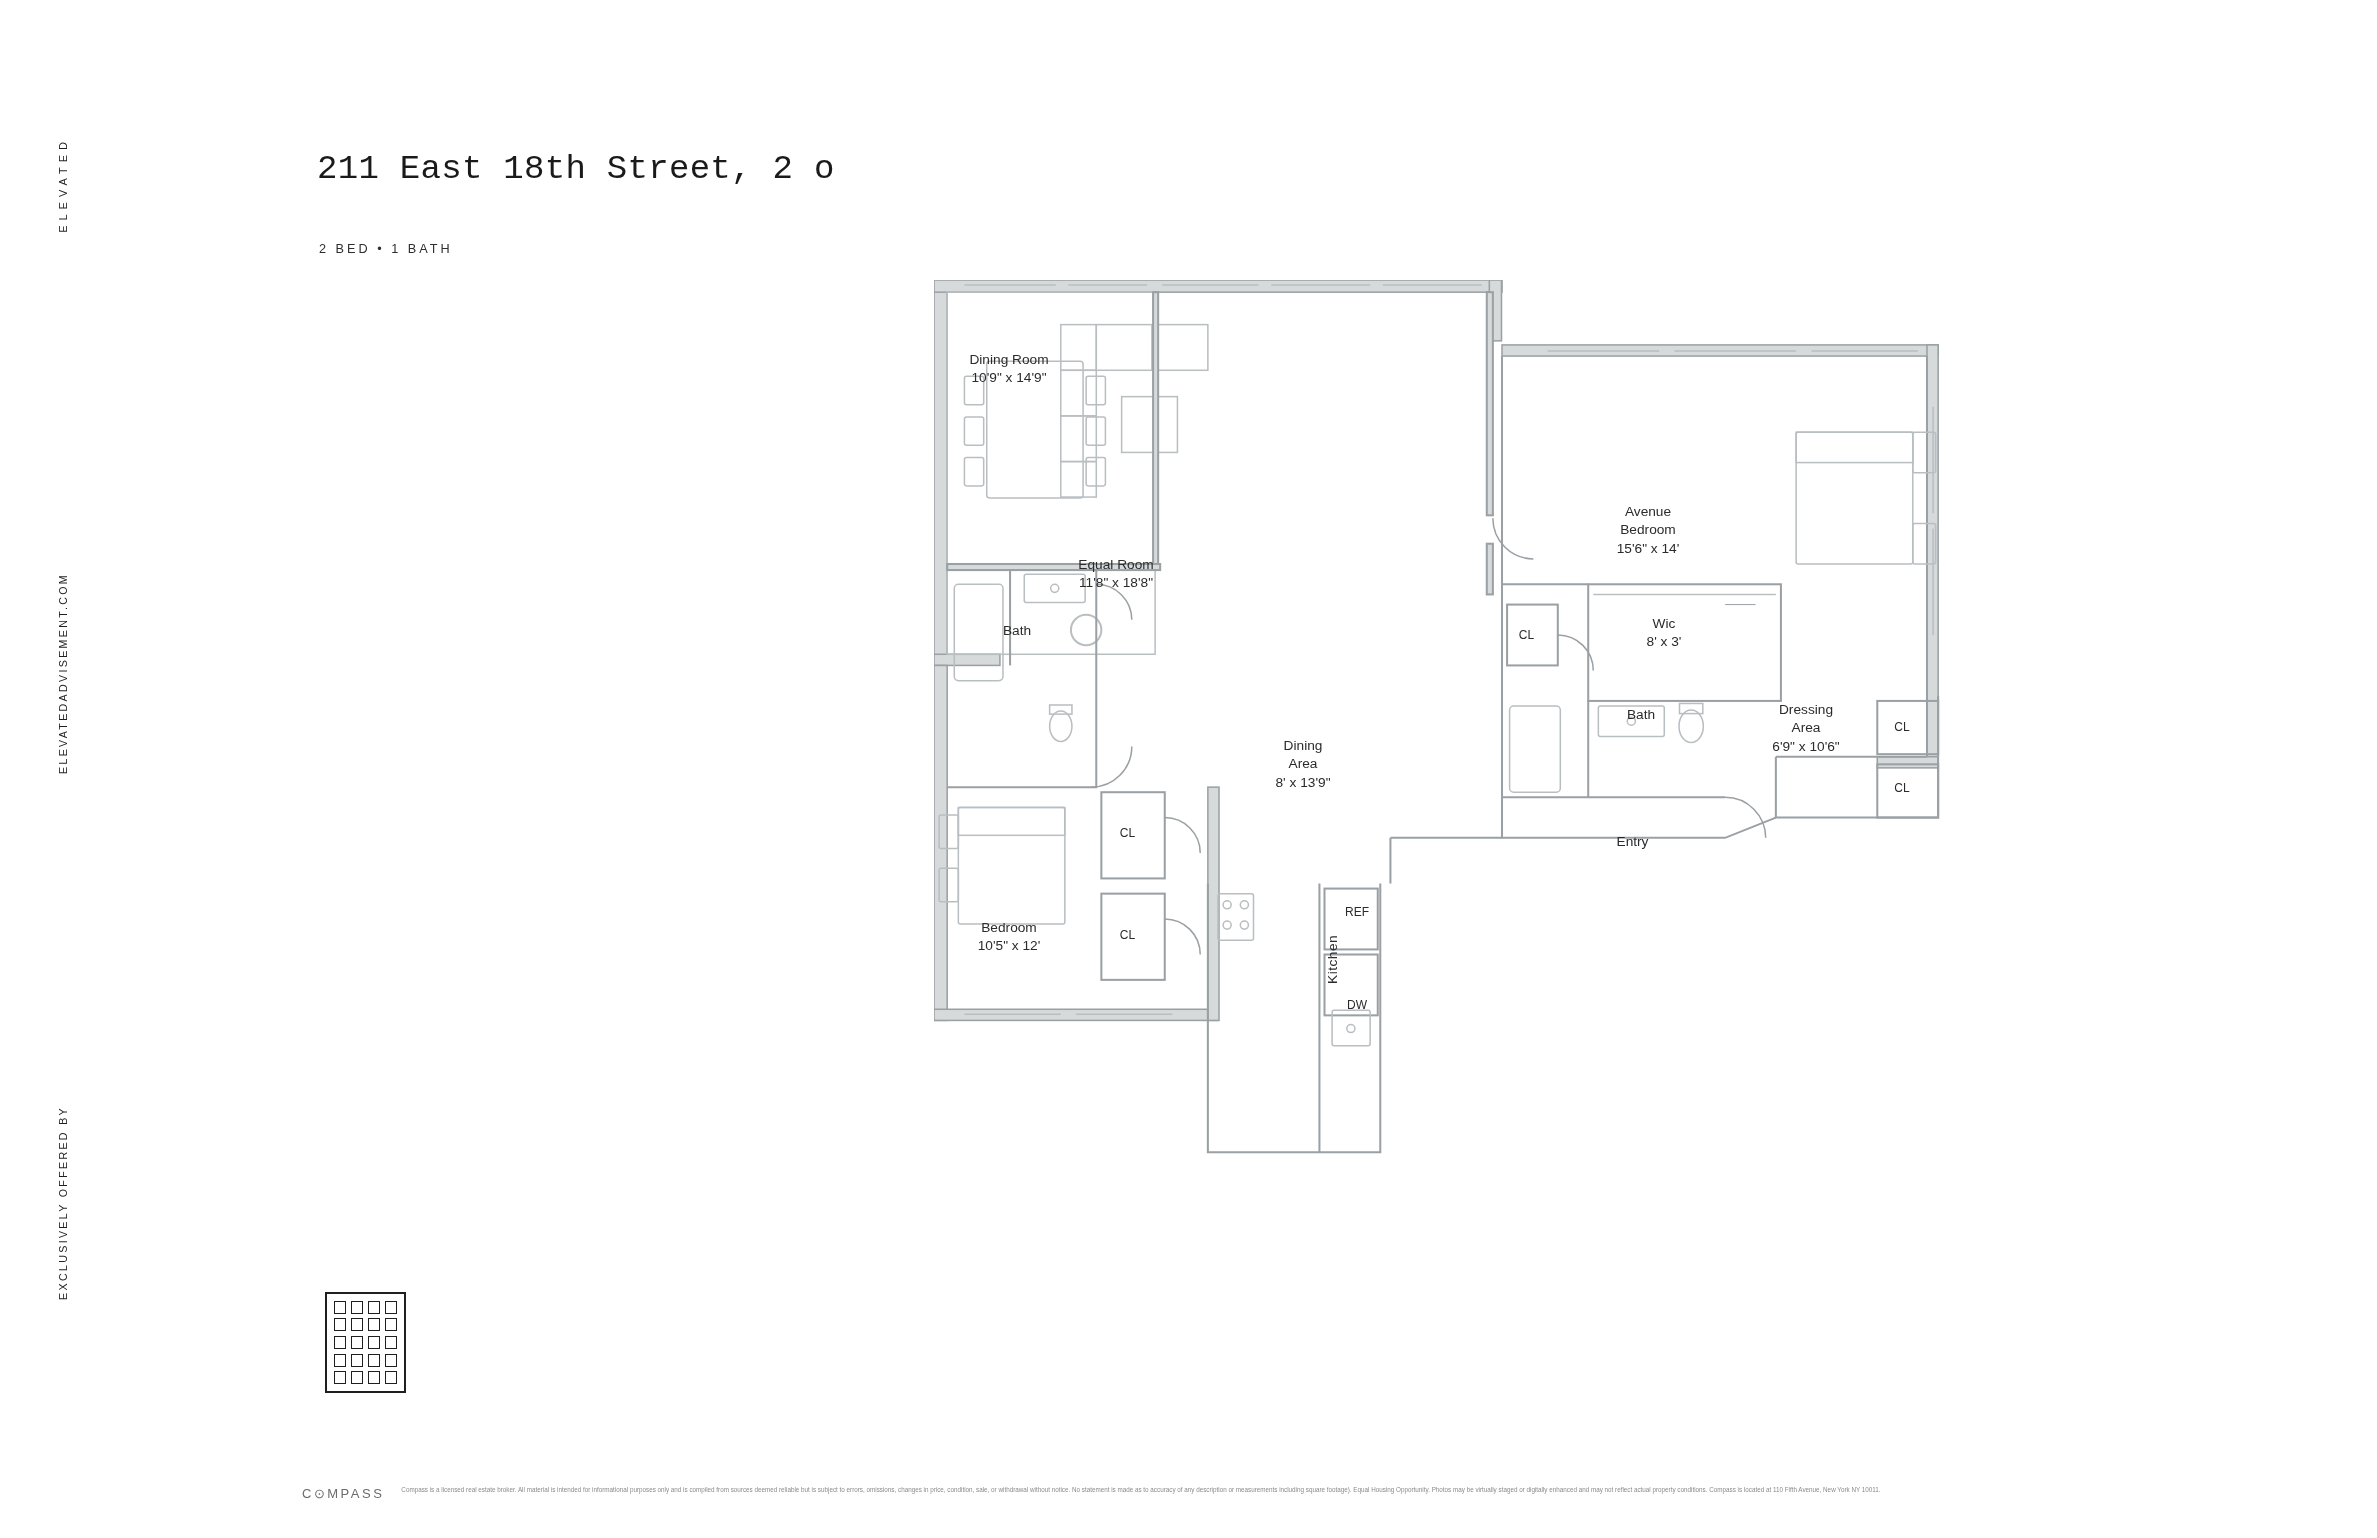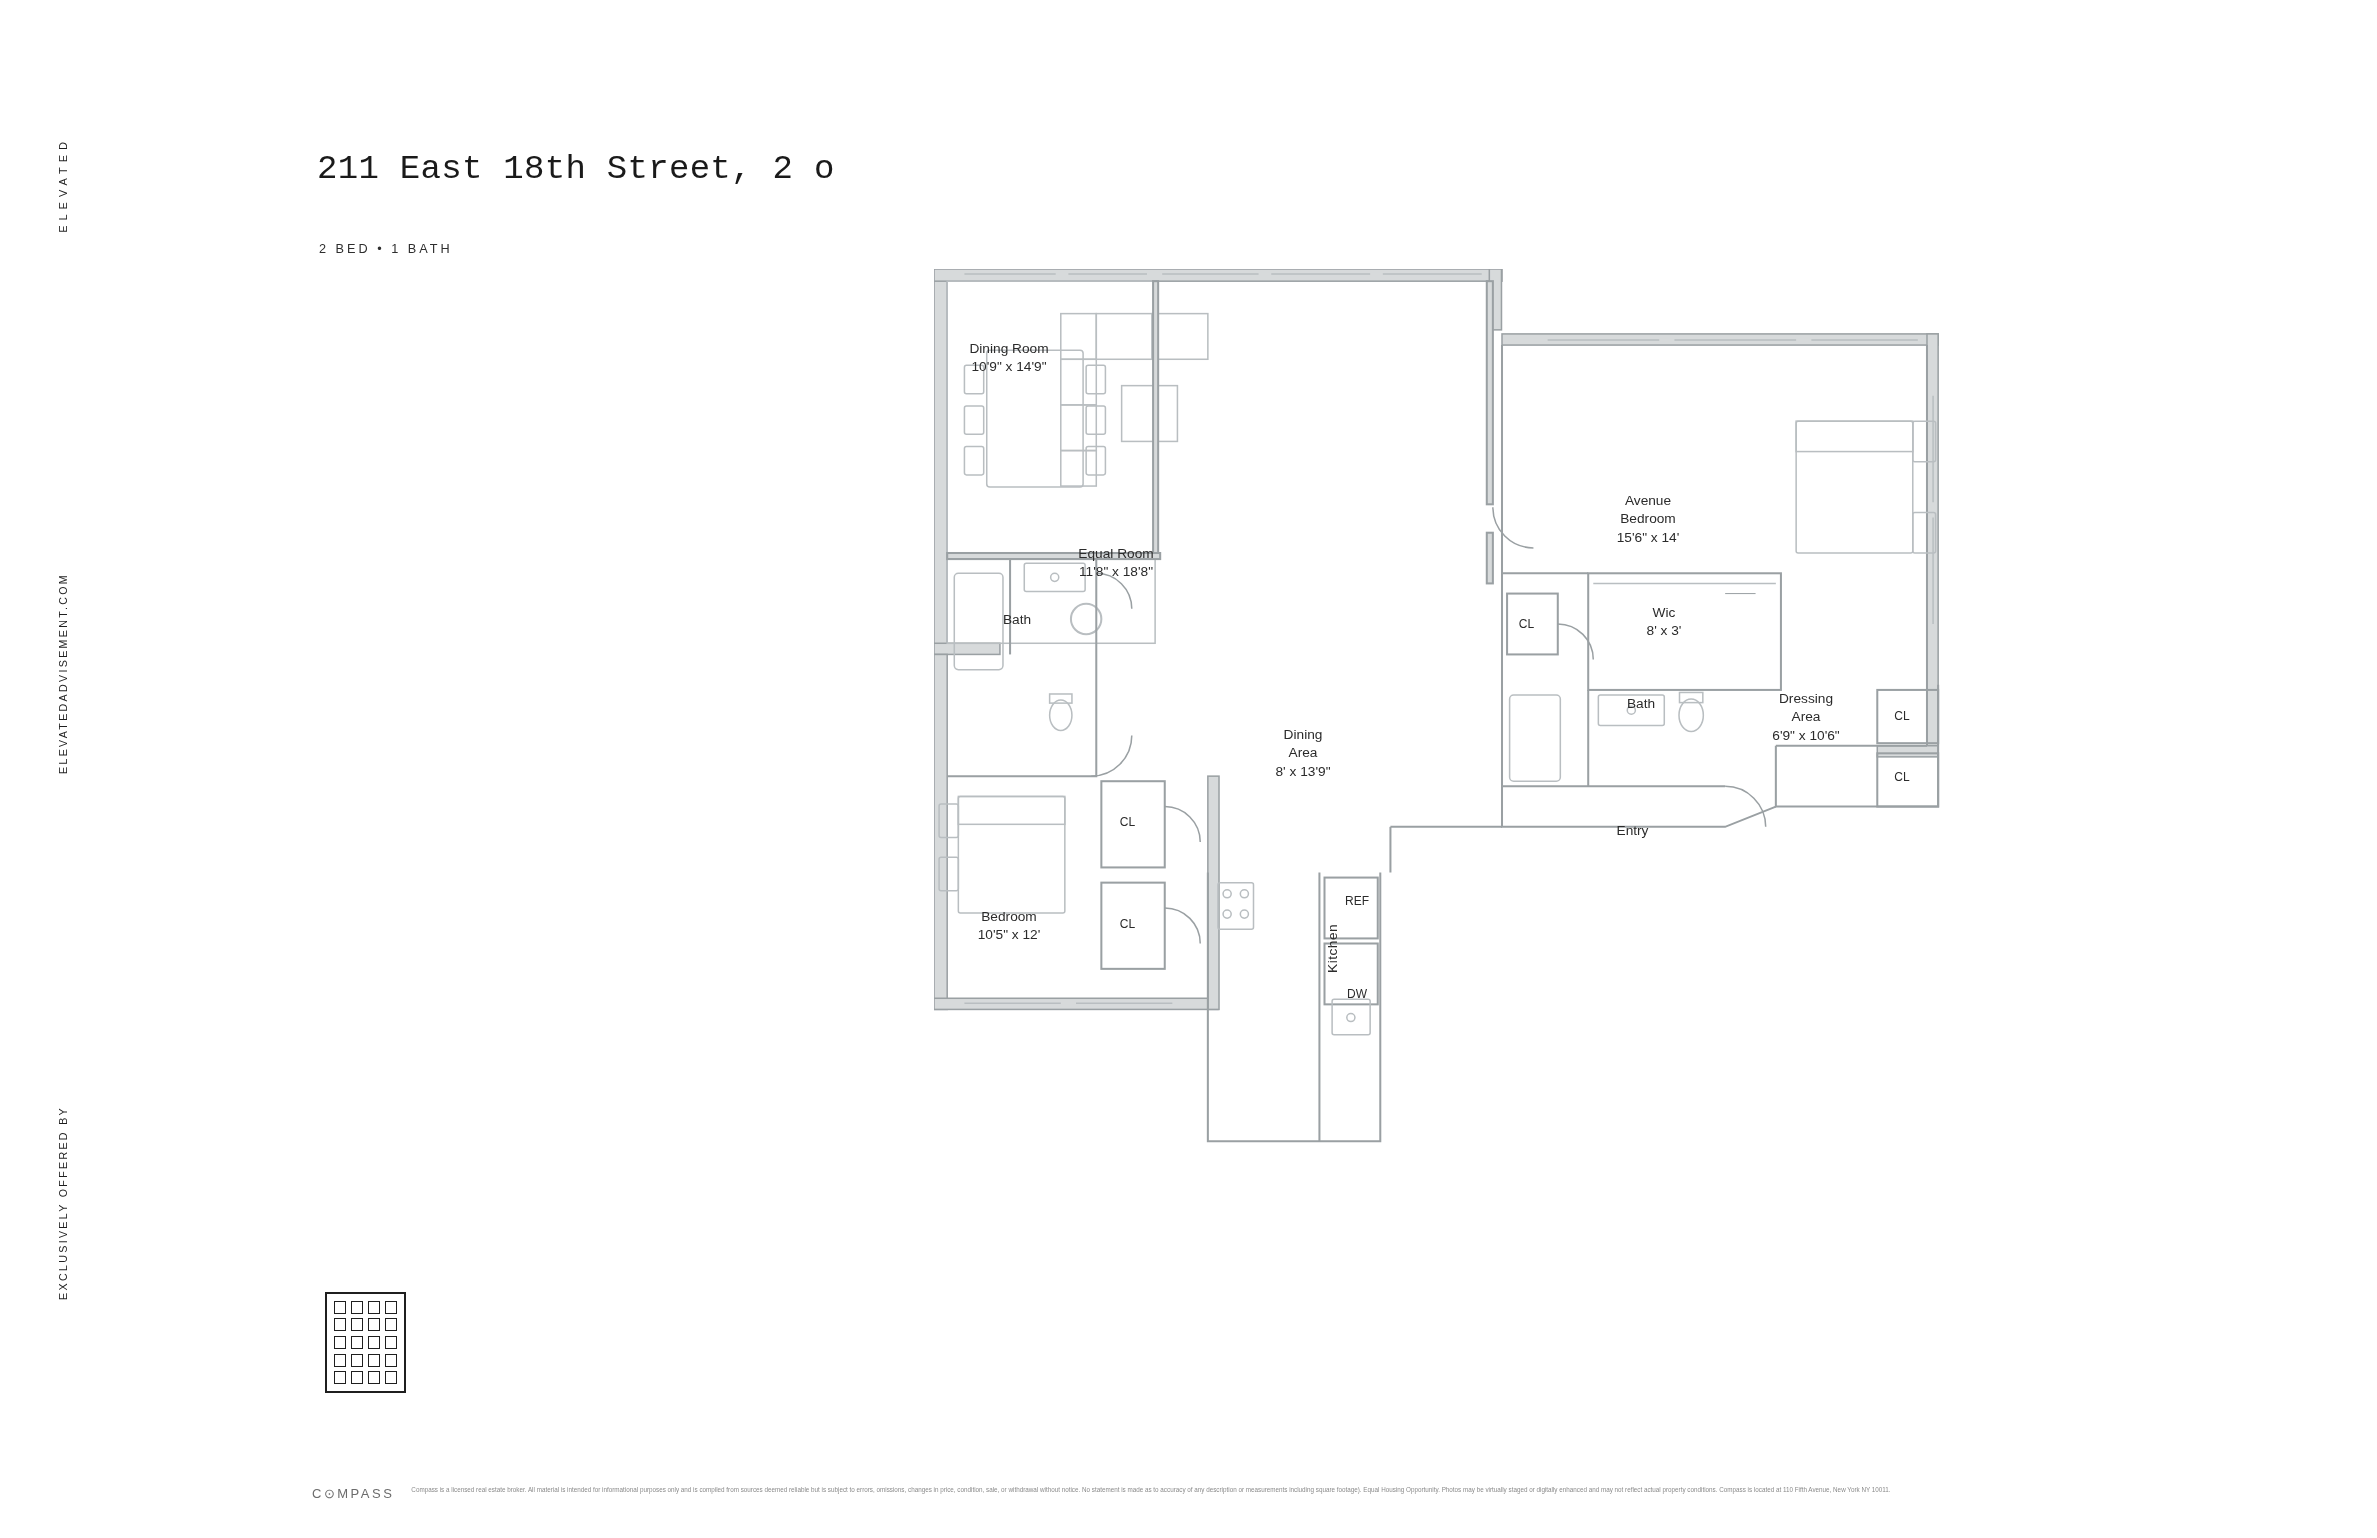--- a/index.html
+++ b/index.html
@@ -88,21 +88,21 @@
     padding: 6.6px;
   }
   .logo-mark i {
     display: block;
     border: 1.5px solid #1f1f1f;
   }
 
   
   .footer {
     position: absolute;
-    left: 312px;
+    left: 302px;
     top: 1484px;
     width: 1877px;
     display: flex;
     align-items: flex-start;
     gap: 17px;
   }
   .footer-logo {
     font-size: 13px;
     letter-spacing: 2.5px;
     color: #6c6c6c;
@@ -113,21 +113,21 @@
     font-size: 6.3px;
     line-height: 1.75;
     color: #8a8a8a;
     max-width: 1725px;
   }
 
   
   .plan {
     position: absolute;
     left: 928px;
-    top: 269px;
+    top: 280px;
     width: 1065px;
     height: 1065px;
     padding-left: 6px;
   }
   .plan svg { display:block; }
 
   .rlabel {
     position: absolute;
     text-align: center;
     font-size: 13.7px;

